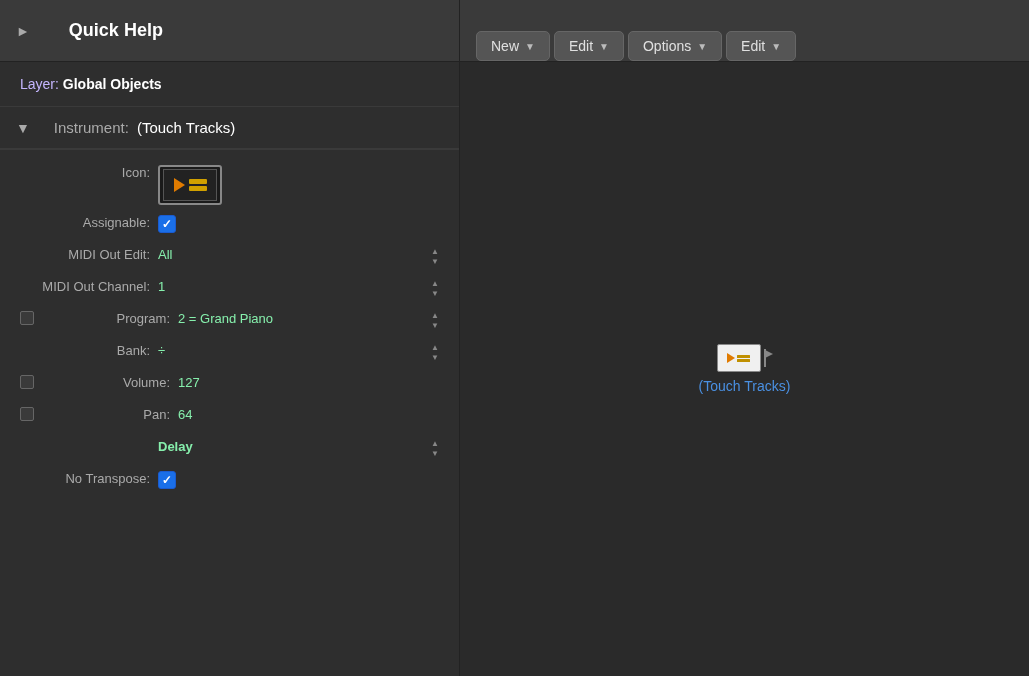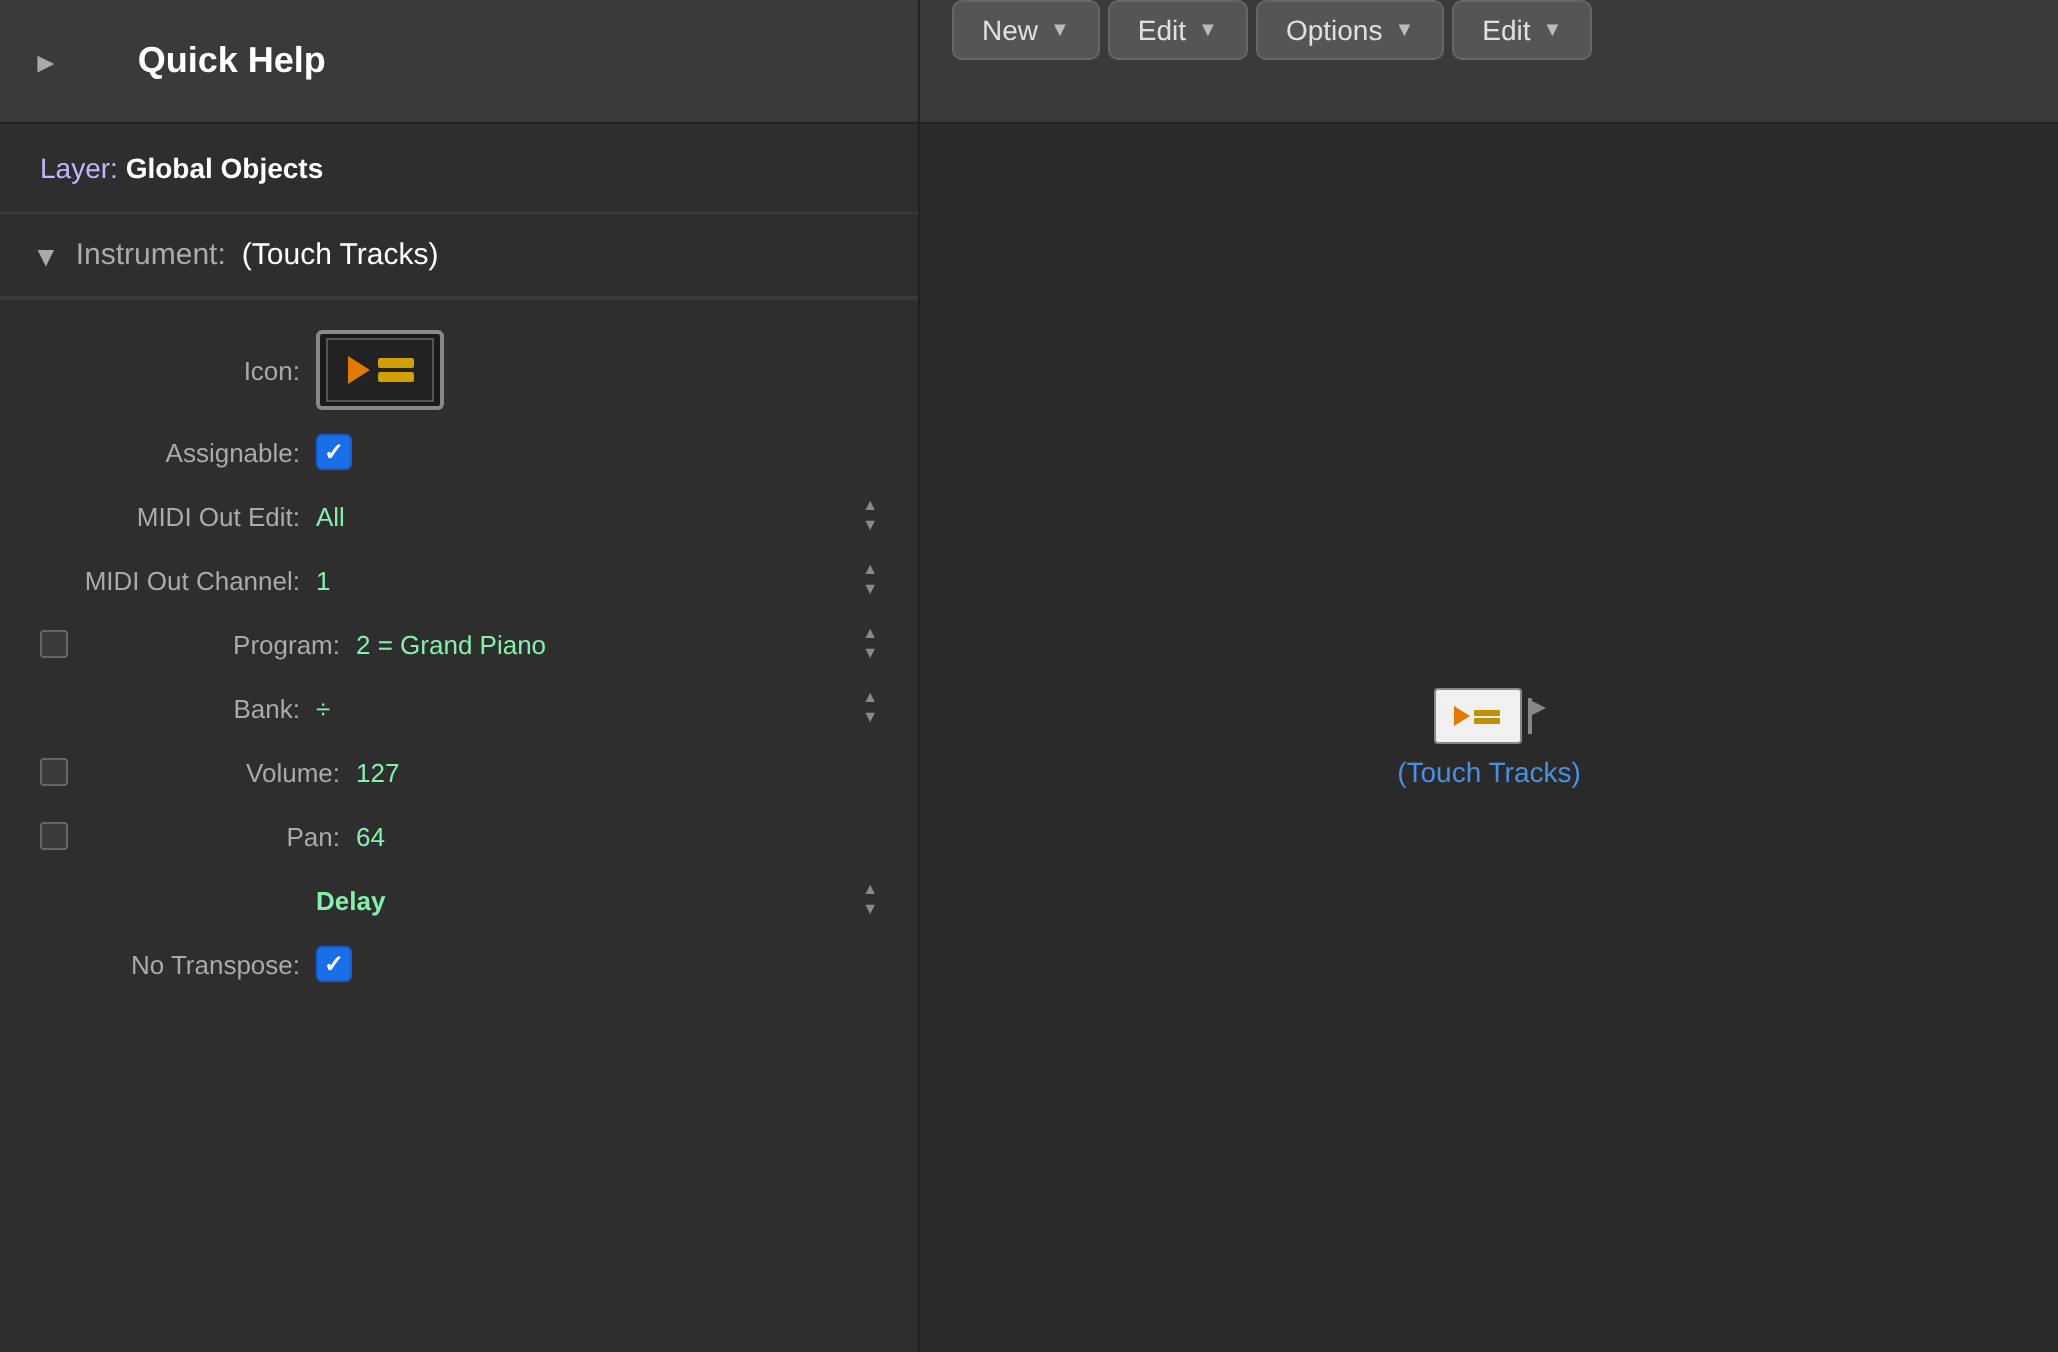--- a/index.html
+++ b/index.html
@@ -35,21 +35,21 @@
     }
     .quick-help-title {
       font-size: 18px;
       font-weight: 600;
       color: #fff;
       margin-left: 29px;
     }
     .top-bar-right {
       flex: 1;
       display: flex;
-      align-items: flex-start;
+      align-items: flex-end;
       padding: 0 16px;
       gap: 4px;
     }
     .menu-btn {
       background: #555;
       color: #e0e0e0;
       border: 1px solid #666;
       border-radius: 5px;
       padding: 6px 14px;
       font-size: 14px;
@@ -102,33 +102,33 @@
       border-bottom: 1px solid #3a3a3a;
       font-size: 15px;
       gap: 8px;
     }
     .instrument-row .chevron-down2 {
       color: #aaa;
       font-size: 14px;
     }
     .instrument-row .label {
       color: #aaa;
+      margin-left: 16px;
     }
     .instrument-row .value {
       color: #fff;
       font-weight: 500;
     }
 
     
     .properties {
       padding: 10px 0;
     }
     .prop-row {
       display: flex;
-      align-items: center;
       padding: 5px 20px;
       font-size: 13px;
       min-height: 32px;
     }
     .prop-row .prop-label {
       text-align: right;
       color: #aaa;
       min-width: 130px;
       margin-right: 8px;
       flex-shrink: 0;

